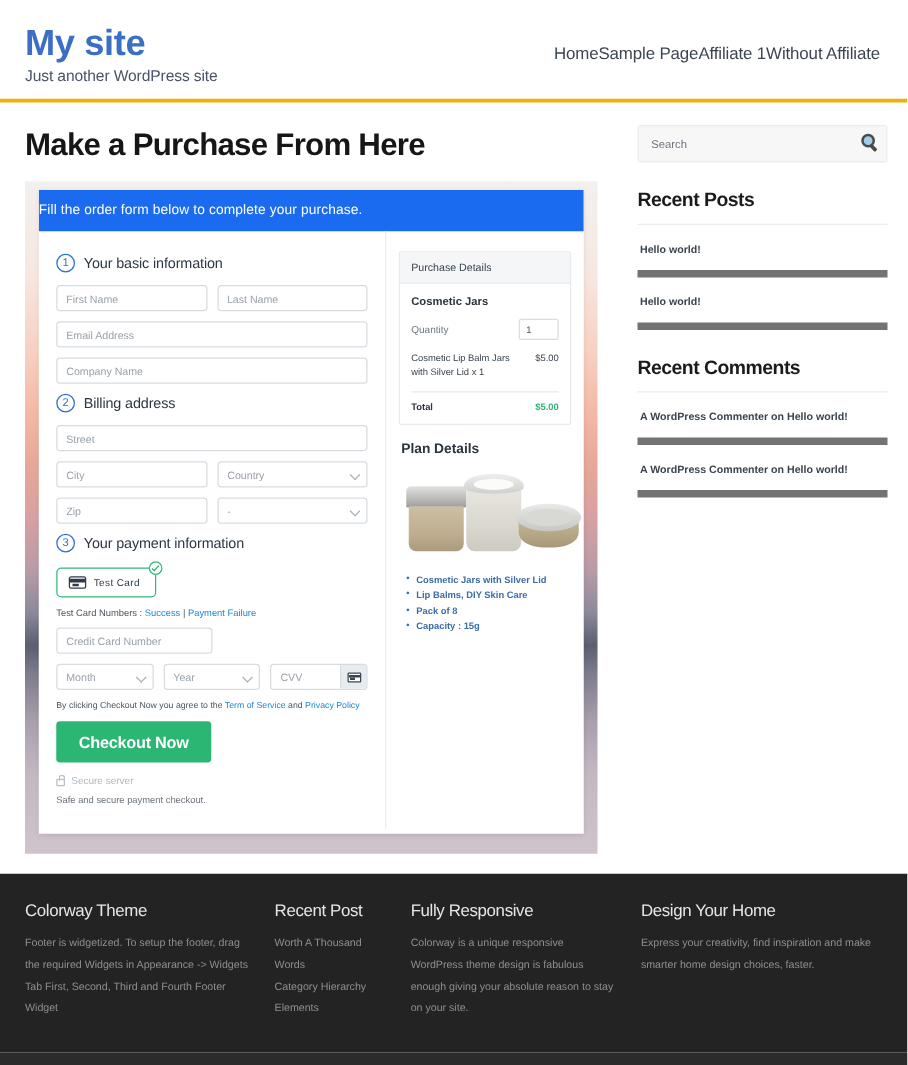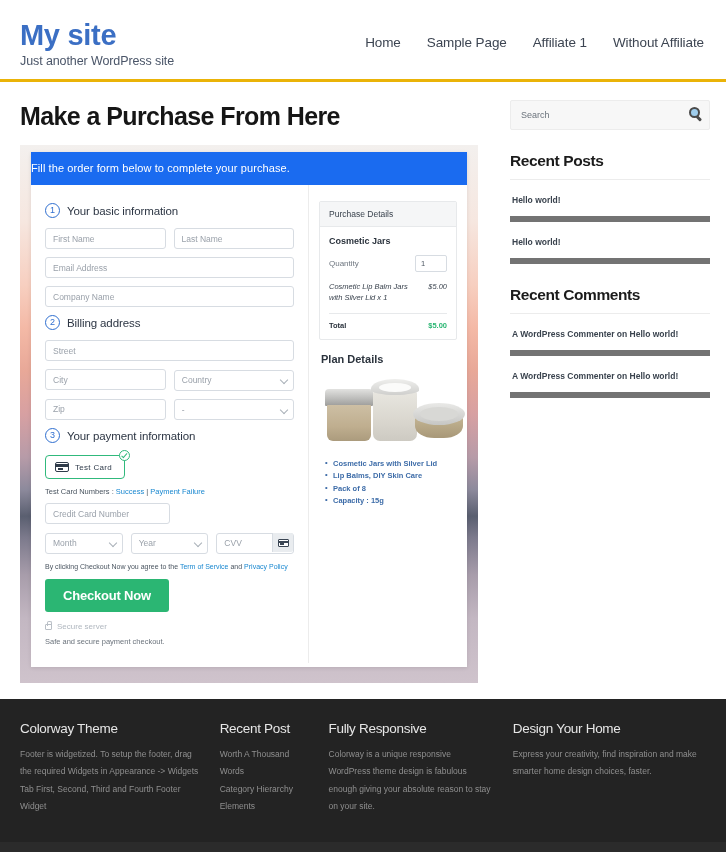--- a/index.html
+++ b/index.html
@@ -30,21 +30,20 @@
     line-height: 1.05;
   }
   .site-tagline {
     font-size: 12.5px;
     color: #4a5568;
     margin-top: 4px;
     letter-spacing: -0.1px;
   }
   .main-nav {
     display: flex;
-    gap: 26px;
     padding-top: 19px;
     padding-right: 2px;
   }
   .nav-link {
     font-size: 13.5px;
     color: #3d4552;
     text-decoration: none;
     letter-spacing: -0.1px;
     white-space: nowrap;
   }
@@ -272,21 +271,21 @@
   .sum-title { font-size: 9px; font-weight: bold; color: #2b333d; margin-bottom: 9px; }
   .qty-row { display: flex; align-items: center; justify-content: space-between; margin-bottom: 10px; }
   .qty-lbl { font-size: 8px; color: #6f7780; }
   .qty-in {
     width: 32px; height: 17px;
     border: 1px solid #d7dce2; border-radius: 2px;
     font-family: "Liberation Sans", sans-serif;
     font-size: 7.5px; color: #4a5560;
     text-align: left; padding: 0 5px; outline: none;
   }
-  .line-row { display: flex; justify-content: flex-start; gap: 6px; font-style: italic; }
+  .line-row { display: flex; justify-content: flex-start; gap: 6px; }
   .line-name { font-size: 7.5px; color: #3a434e; line-height: 1.45; }
   .line-price { font-size: 7.5px; color: #3a434e; white-space: nowrap; }
   .sum-div { border-top: 1px solid #e7e9eb; margin: 9px 0 7px 0; }
   .total-row { display: flex; justify-content: space-between; align-items: center; }
   .total-lbl { font-size: 7.5px; font-weight: bold; color: #2b333d; }
   .total-val { font-size: 7.5px; font-weight: bold; color: #2bb673; }
 
   .plan-title { font-size: 11px; font-weight: bold; color: #2b333d; margin: 13px 0 8px 2px; }
 
   

